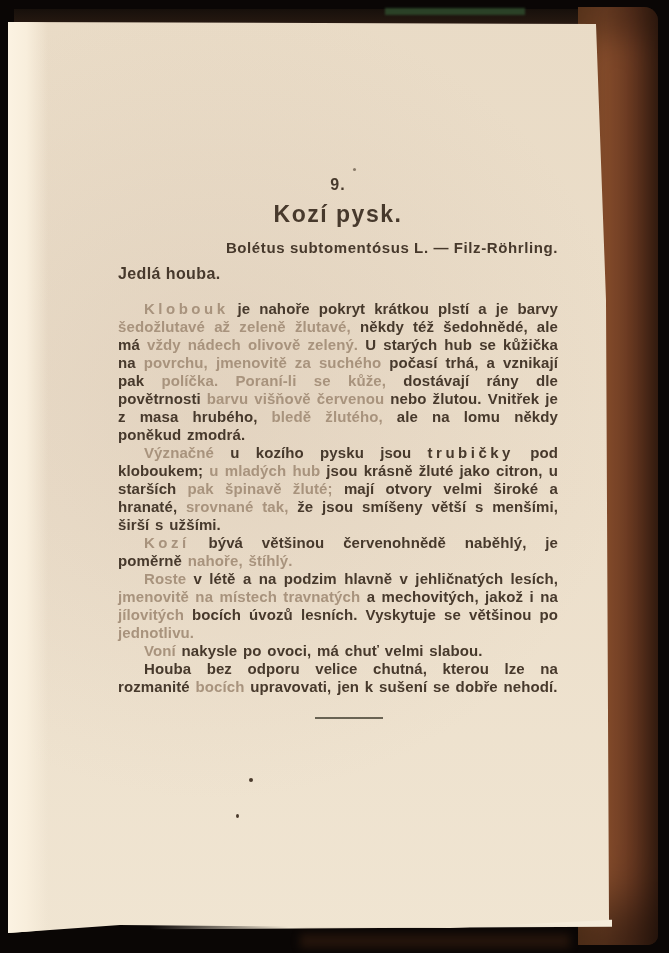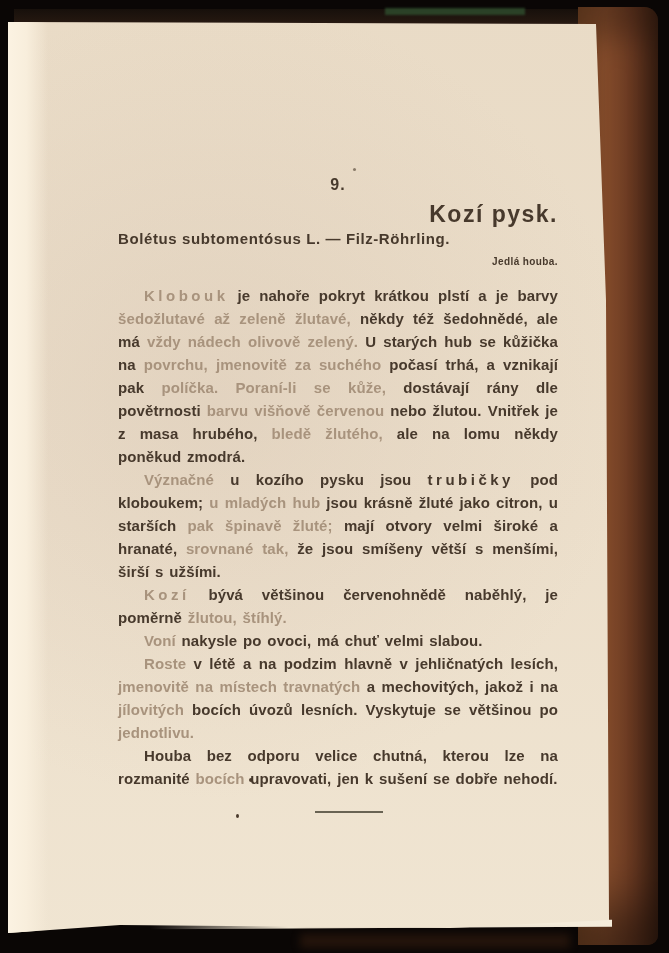--- a/index.html
+++ b/index.html
@@ -46,25 +46,25 @@
     position:absolute;left:0;top:0;bottom:0;width:48px;
     background:linear-gradient(90deg,#fdf5e5 0%,#f8eedc 55%,rgba(248,238,220,0) 100%);
   }
   .speck{position:absolute;border-radius:50%;background:#4a3a2c;}
   .s1{left:249px;top:778px;width:4px;height:4px;}
   .s2{left:236px;top:814px;width:3px;height:4px;}
   .s3{left:353px;top:168px;width:3px;height:3px;opacity:.6;}
   
   .content{position:absolute;left:118px;top:176px;width:440px;color:var(--ink,#47392c);}
   .chap-num{text-align:center;font-size:16px;font-weight:700;letter-spacing:1px;margin:0 0 7px;}
-  .title{text-align:right;font-size:23px;font-weight:700;letter-spacing:1.5px;margin:0 0 2px;}
-  .latin{text-align:left;font-size:15px;font-weight:700;letter-spacing:.6px;margin:1px 0 9px;}
-  .note{text-align:right;font-size:10px;font-weight:700;letter-spacing:.4px;margin:0 0 17px;}
+  .title{text-align:center;font-size:23px;font-weight:700;letter-spacing:1.5px;margin:0 0 11px;}
+  .latin{text-align:right;font-size:15px;font-weight:700;letter-spacing:.6px;margin:1px 0 9px;}
+  .note{text-align:left;font-size:16px;font-weight:700;letter-spacing:.4px;margin:0 0 17px;}
   .par{
-    font-size:15px;line-height:23px;font-weight:700;letter-spacing:.1px;
+    font-size:15px;line-height:18px;font-weight:700;letter-spacing:.1px;
     text-align:justify;text-indent:26px;margin:0;word-spacing:1.5px;
   }
   .faded{color:var(--faded,#a8937d);}
   .spaced{letter-spacing:3.5px;}
   .divider{width:68px;height:2px;background:#514c3d;margin:21px 0 0 197px;opacity:.85;}
 </style>
 </head>
 <body>
 
 <div class="scene" style="--ink: #47392c; --faded: #a8937d; --green: #2e4a2c; --backdrop: #0a0605;">
@@ -81,21 +81,21 @@
     <div class="speck s3"></div>
 
     <div class="content">
       <div class="chap-num">9.</div>
       <h1 class="title">Kozí pysk.</h1>
       <div class="latin">Bolétus subtomentósus L. — Filz-Röhrling.</div>
       <div class="note">Jedlá houba.</div>
       <div class="paragraphs" id="paragraphs">
           <p class="par"><span class="spaced faded">Klobouk</span><span> je nahoře pokryt krátkou plstí a je barvy </span><span class="faded">šedožlutavé až zeleně žlutavé,</span><span> někdy též šedohnědé, ale má </span><span class="faded">vždy nádech olivově zelený.</span><span> U starých hub se kůžička na </span><span class="faded">povrchu, jmenovitě za suchého</span><span> počasí trhá, a vznikají pak </span><span class="faded">políčka. Poraní-li se kůže,</span><span> dostávají rány dle povětrnosti </span><span class="faded">barvu višňově červenou</span><span> nebo žlutou. Vnitřek je z masa hrubého, </span><span class="faded">bledě žlutého,</span><span> ale na lomu někdy poněkud zmodrá.</span></p>
           <p class="par"><span class="faded">Význačné</span><span> u kozího pysku jsou </span><span class="spaced">trubičky</span><span> pod kloboukem; </span><span class="faded">u mladých hub</span><span> jsou krásně žluté jako citron, u starších </span><span class="faded">pak špinavě žluté;</span><span> mají otvory velmi široké a hranaté, </span><span class="faded">srovnané tak,</span><span> že jsou smíšeny větší s menšími, širší s užšími.</span></p>
-          <p class="par"><span class="spaced faded">Kozí</span><span> bývá většinou červenohnědě naběhlý, je poměrně </span><span class="faded">žlutou, štíhlý.</span></p>
+          <p class="par"><span class="spaced faded">Kozí</span><span> bývá většinou červenohnědě naběhlý, je poměrně </span><span class="faded">nahoře, štíhlý.</span></p>
+          <p class="par"><span class="faded">Roste</span><span> v létě a na podzim hlavně v jehličnatých lesích, </span><span class="faded">jmenovitě na místech travnatých</span><span> a mechovitých, jakož i na </span><span class="faded">jílovitých</span><span> bocích úvozů lesních. Vyskytuje se většinou po </span><span class="faded">jednotlivu.</span></p>
           <p class="par"><span class="faded">Voní</span><span> nakysle po ovoci, má chuť velmi slabou.</span></p>
-          <p class="par"><span class="faded">Roste</span><span> v létě a na podzim hlavně v jehličnatých lesích, </span><span class="faded">jmenovitě na místech travnatých</span><span> a mechovitých, jakož i na </span><span class="faded">jílovitých</span><span> bocích úvozů lesních. Vyskytuje se většinou po </span><span class="faded">jednotlivu.</span></p>
           <p class="par"><span>Houba bez odporu velice chutná, kterou lze na rozmanité </span><span class="faded">bocích</span><span> upravovati, jen k sušení se dobře nehodí.</span></p>
         </div>
       <div class="divider"></div>
     </div>
   </div>
 </div>
 
 </body></html>

